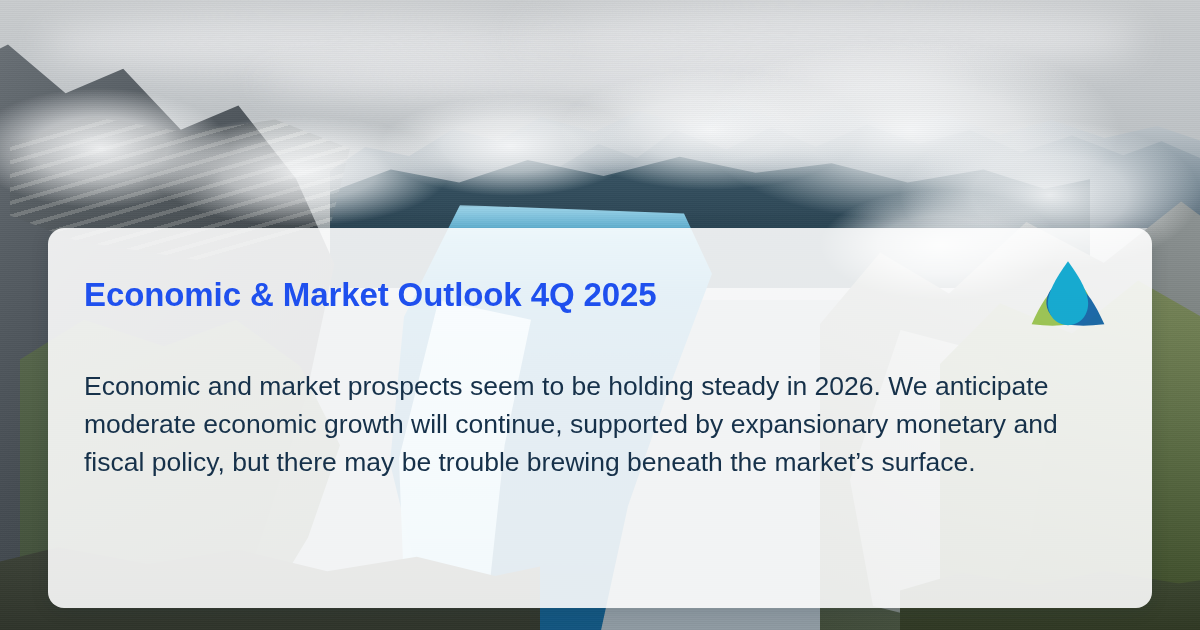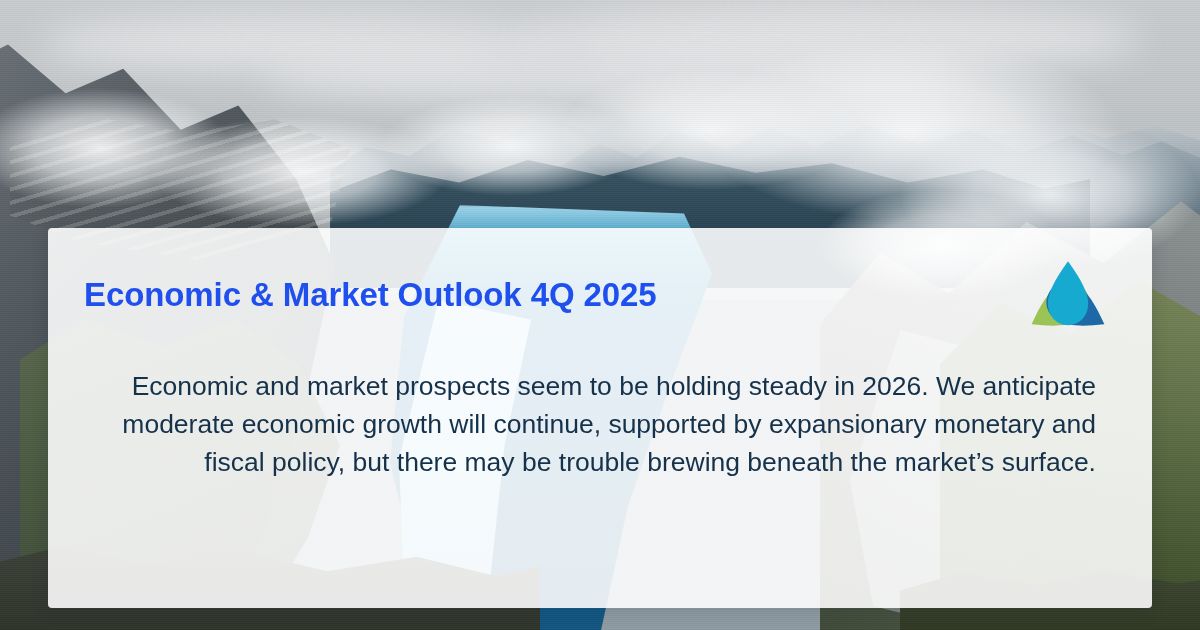--- a/index.html
+++ b/index.html
@@ -194,21 +194,21 @@
   }
 
   
   .content-card {
     position: absolute;
     left: 48px;
     top: 228px;
     width: 1104px;
     height: 380px;
     box-sizing: border-box;
-    border-radius: 4px;
+    border-radius: 16px;
     background: rgba(255,255,255,0.885);
     box-shadow: 0 2px 18px rgba(18,30,44,0.13);
     padding: 48px 56px 40px 36px;
   }
 
   .card-inner {
     position: relative;
     width: 100%;
     height: 100%;
   }
@@ -225,21 +225,20 @@
   }
 
   .body-copy {
     margin: 0;
     padding-top: 52px;
     font-size: 26.5px;
     font-weight: 400;
     line-height: 1.44;
     color: #16314a;
     max-width: 1020px;
-    text-align: right;
   }
 
   
   .brand-logo {
     position: absolute;
     right: -14px;
     top: -18px;
     width: 84px;
     height: 84px;
   }

